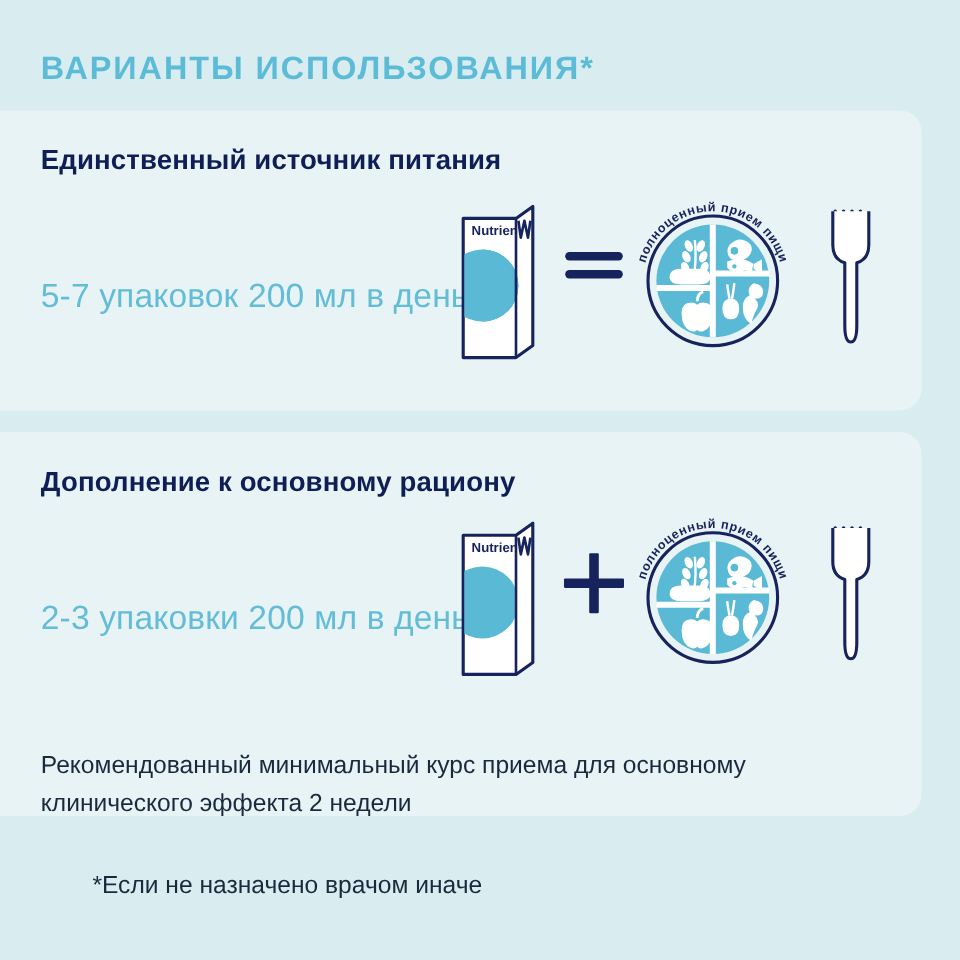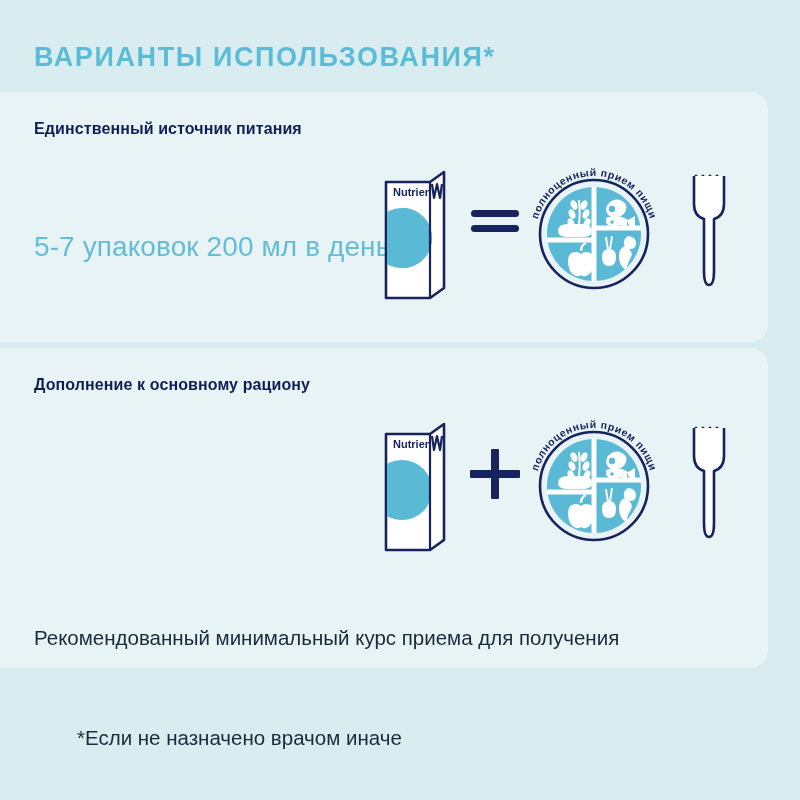--- a/index.html
+++ b/index.html
@@ -43,26 +43,26 @@
   }
 
   .card {
     position: relative;
     background: #e8f3f6;
     border-top-right-radius: 18px;
     border-bottom-right-radius: 18px;
     box-sizing: border-box;
   }
   .card-one { height: 250px; }
-  .card-two { height: 320px; margin-top: 6px; }
+  .card-two { height: 320px; margin-top: 18px; }
 
   .card-heading {
     position: absolute;
     left: 34px;
-    font-size: 16px;
+    font-size: 23px;
     font-weight: bold;
     color: #0f1f56;
     white-space: nowrap;
     letter-spacing: 0.1px;
     text-align: right;
   }
   .card-one .card-heading { top: 28px; }
   .card-two .card-heading { top: 28px; }
 
   .card-sub {
@@ -232,20 +232,21 @@
             <path d="M8,8 L8,34 M15,8 L15,34 M22,8 L22,34 M29,8 L29,34" stroke="#16235c" stroke-width="3" fill="none" stroke-linecap="round"></path>
             <path d="M6,8 L6,36 q0,12 10,15 l0,52 q0,14 5,14 q5,0 5,-14 l0,-52 q10,-3 10,-15 L36,8" fill="#ffffff" stroke="#16235c" stroke-width="2.6" stroke-linejoin="round"></path>
           </svg>
         </div>
 
       </div>
     </div>
 
     <div class="card card-two">
       <div class="card-heading">Дополнение к основному рациону</div>
+      <div class="card-sub">2-3 упаковки 200 мл в день</div>
 
       <div class="illus">
 
         <div class="pack">
           <svg width="72" height="136" viewBox="0 0 72 136">
             <polygon points="6,14 50,14 64,4 64,120 50,130 6,130" fill="#ffffff" stroke="#16235c" stroke-width="2.6" stroke-linejoin="round"></polygon>
             <ellipse cx="22" cy="70" rx="30" ry="30" fill="#5ab9d4" clip-path="url(#packclip2)"></ellipse>
             <clipPath id="packclip2">
                 <rect x="7" y="15" width="42" height="114"></rect>
               </clipPath>
@@ -314,18 +315,19 @@
             <path d="M6,8 L6,36 q0,12 10,15 l0,52 q0,14 5,14 q5,0 5,-14 l0,-52 q10,-3 10,-15 L36,8" fill="#ffffff" stroke="#16235c" stroke-width="2.6" stroke-linejoin="round"></path>
           </svg>
         </div>
 
       </div>
     </div>
 
   </div>
 
   <div class="footnote-block">
-    <div class="foot-line">Рекомендованный минимальный курс приема для получения</div>
+    <div class="foot-line">Рекомендованный минимальный курс приема для основному</div>
+    <div class="foot-line">клинического эффекта 2 недели</div>
   </div>
 
   <div class="foot-note-star">*Если не назначено врачом иначе</div>
 
 </div>
 
 </body></html>

